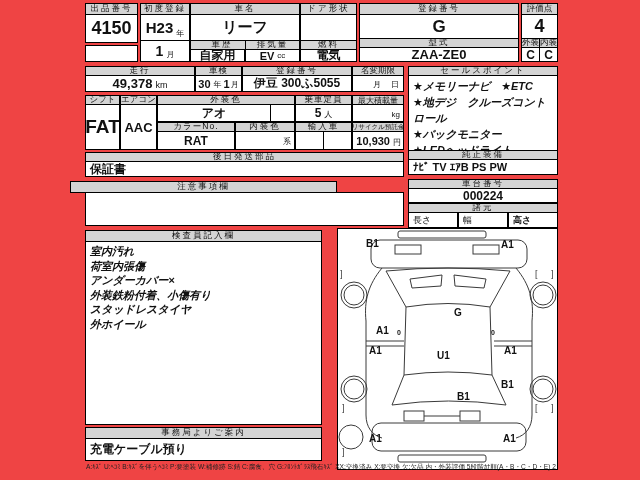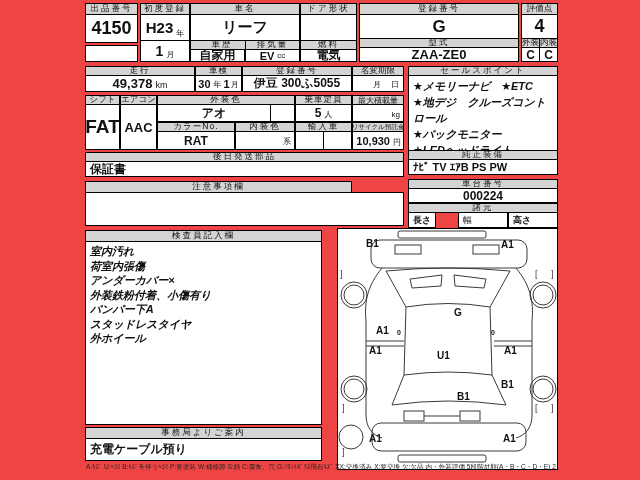--- a/index.html
+++ b/index.html
@@ -133,46 +133,45 @@
     <span>10,930</span>
       <span class="u">円</span>
   </div>
 
   <div class="h abs" style="left:85px;top:152px;width:319px;height:10px">後日発送部品</div>
   <div class="c abs left" style="left:85px;top:161px;width:319px;height:16px;font-size:12px">保証書</div>
 
   <div class="h abs" style="left:408px;top:150px;width:150px;height:10px">純正装備</div>
   <div class="c abs left" style="left:408px;top:159px;width:150px;height:16px;font-size:11px">ﾅﾋﾞ TV ｴｱB PS PW</div>
 
-  <div class="h abs" style="left:85px;top:181px;width:267px;height:12px">注意事項欄</div>
+  <div class="h abs" style="left:70px;top:181px;width:267px;height:12px">注意事項欄</div>
   <div class="c abs left" style="left:85px;top:192px;width:319px;height:34px;font-weight:normal"></div>
 
   <div class="h abs" style="left:408px;top:179px;width:150px;height:10px">車台番号</div>
   <div class="c abs" style="left:408px;top:188px;width:150px;height:15px;font-size:12px">000224</div>
   <div class="h abs" style="left:408px;top:203px;width:150px;height:10px">諸元</div>
-  <div class="c abs left" style="left:408px;top:212px;width:28px;height:16px;font-weight:bold;font-size:9px">
+  <div class="c abs left" style="left:408px;top:212px;width:50px;height:16px;font-weight:normal;font-size:9px">
     <span>長さ</span>
       <span></span>
   </div>
   <div class="c abs left" style="left:458px;top:212px;width:50px;height:16px;font-weight:normal;font-size:9px">
     <span>幅</span>
       <span></span>
   </div>
   <div class="c abs left" style="left:508px;top:212px;width:50px;height:16px;font-weight:bold;font-size:9px">
     <span>高さ</span>
       <span></span>
   </div>
 
   <div class="h abs" style="left:85px;top:230px;width:237px;height:12px">検査員記入欄</div>
   <div class="lines insp abs" style="left:85px;top:241px;width:237px;height:184px">
     <div>室内汚れ</div>
     <div>荷室内張傷</div>
     <div>アンダーカバー×</div>
     <div>外装鉄粉付着、小傷有り</div>
-    <div>バンパー下A</div>
     <div>スタッドレスタイヤ</div>
     <div>外ホイール</div>
   </div>
 
   <div class="h abs" style="left:85px;top:427px;width:237px;height:12px">事務局よりご案内</div>
   <div class="c abs left" style="left:85px;top:438px;width:237px;height:23px;font-size:12px">充電ケーブル預り</div>
 
   <div class="abs" style="left:337px;top:228px;width:221px;height:242px;border:1px solid #000;background:#fff">
     <svg width="221" height="242" viewBox="0 0 221 242">
       <g fill="none" stroke="#3a3a3a" stroke-width="1">

